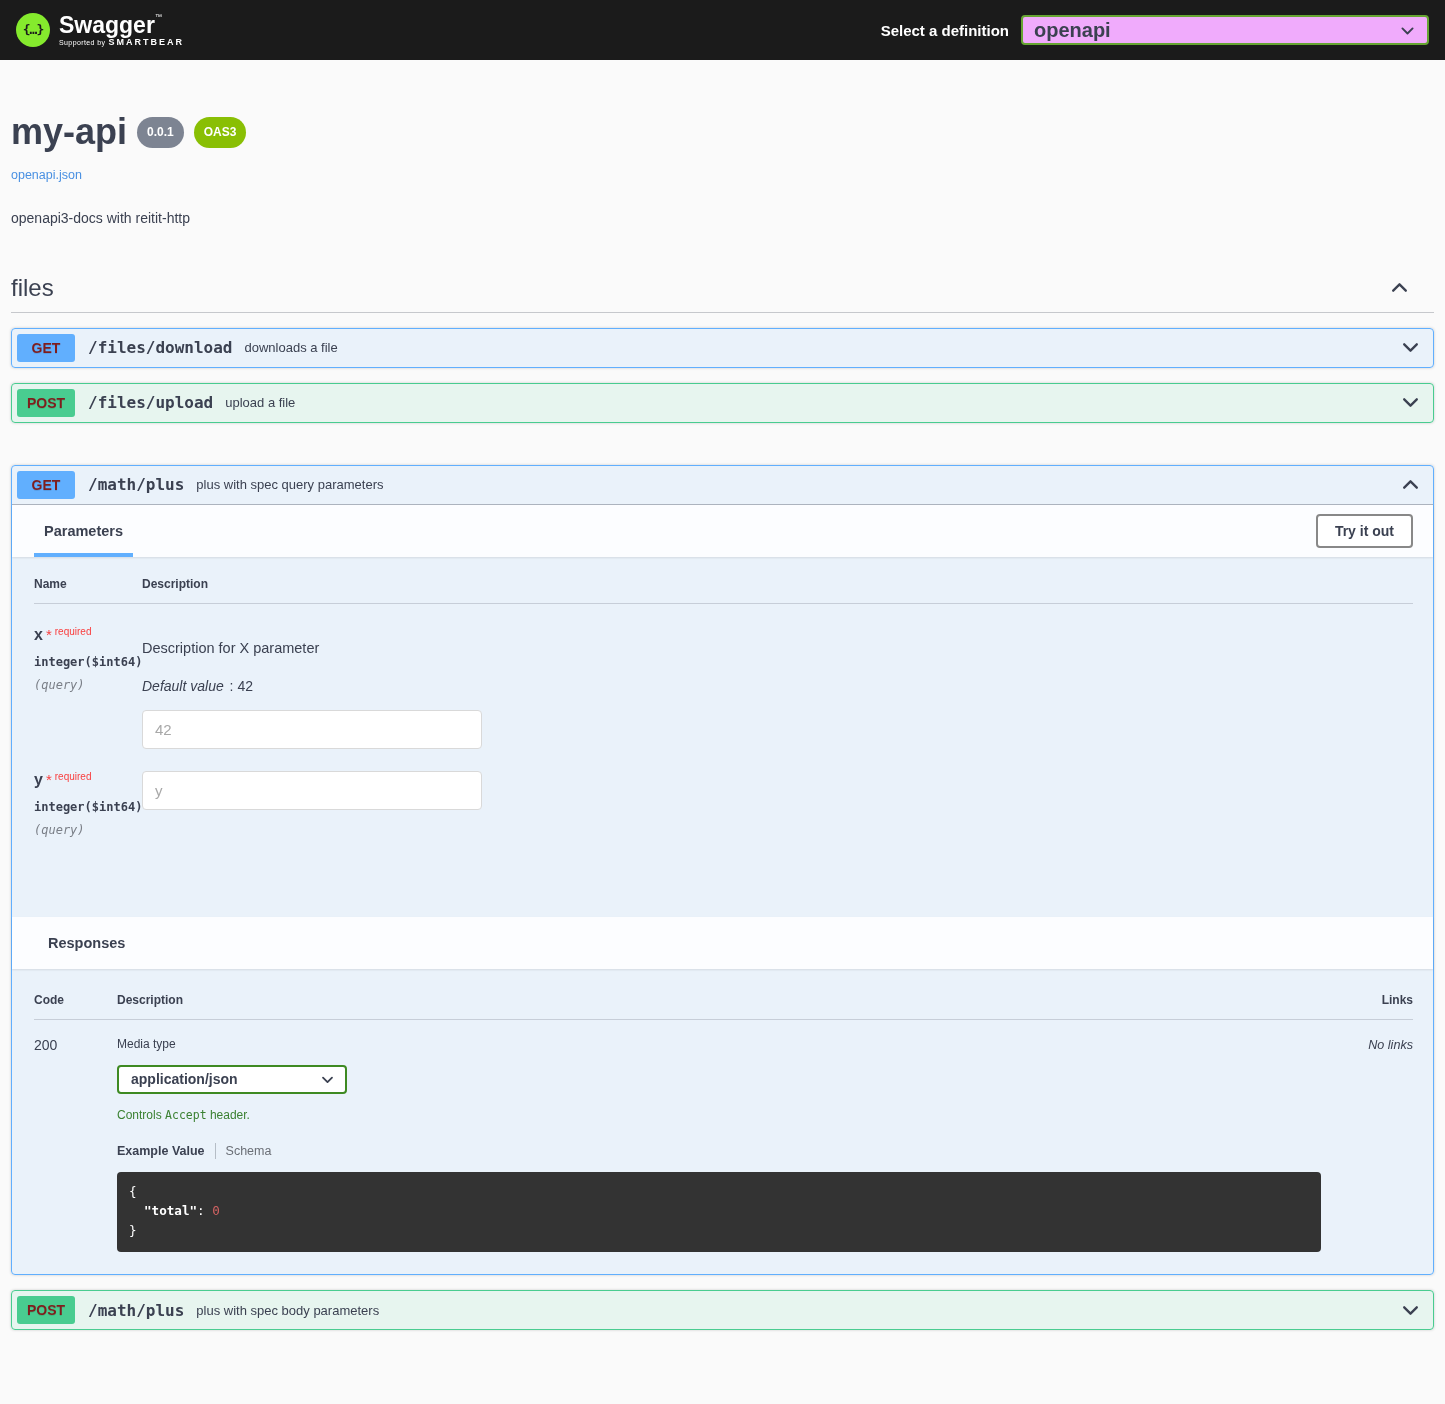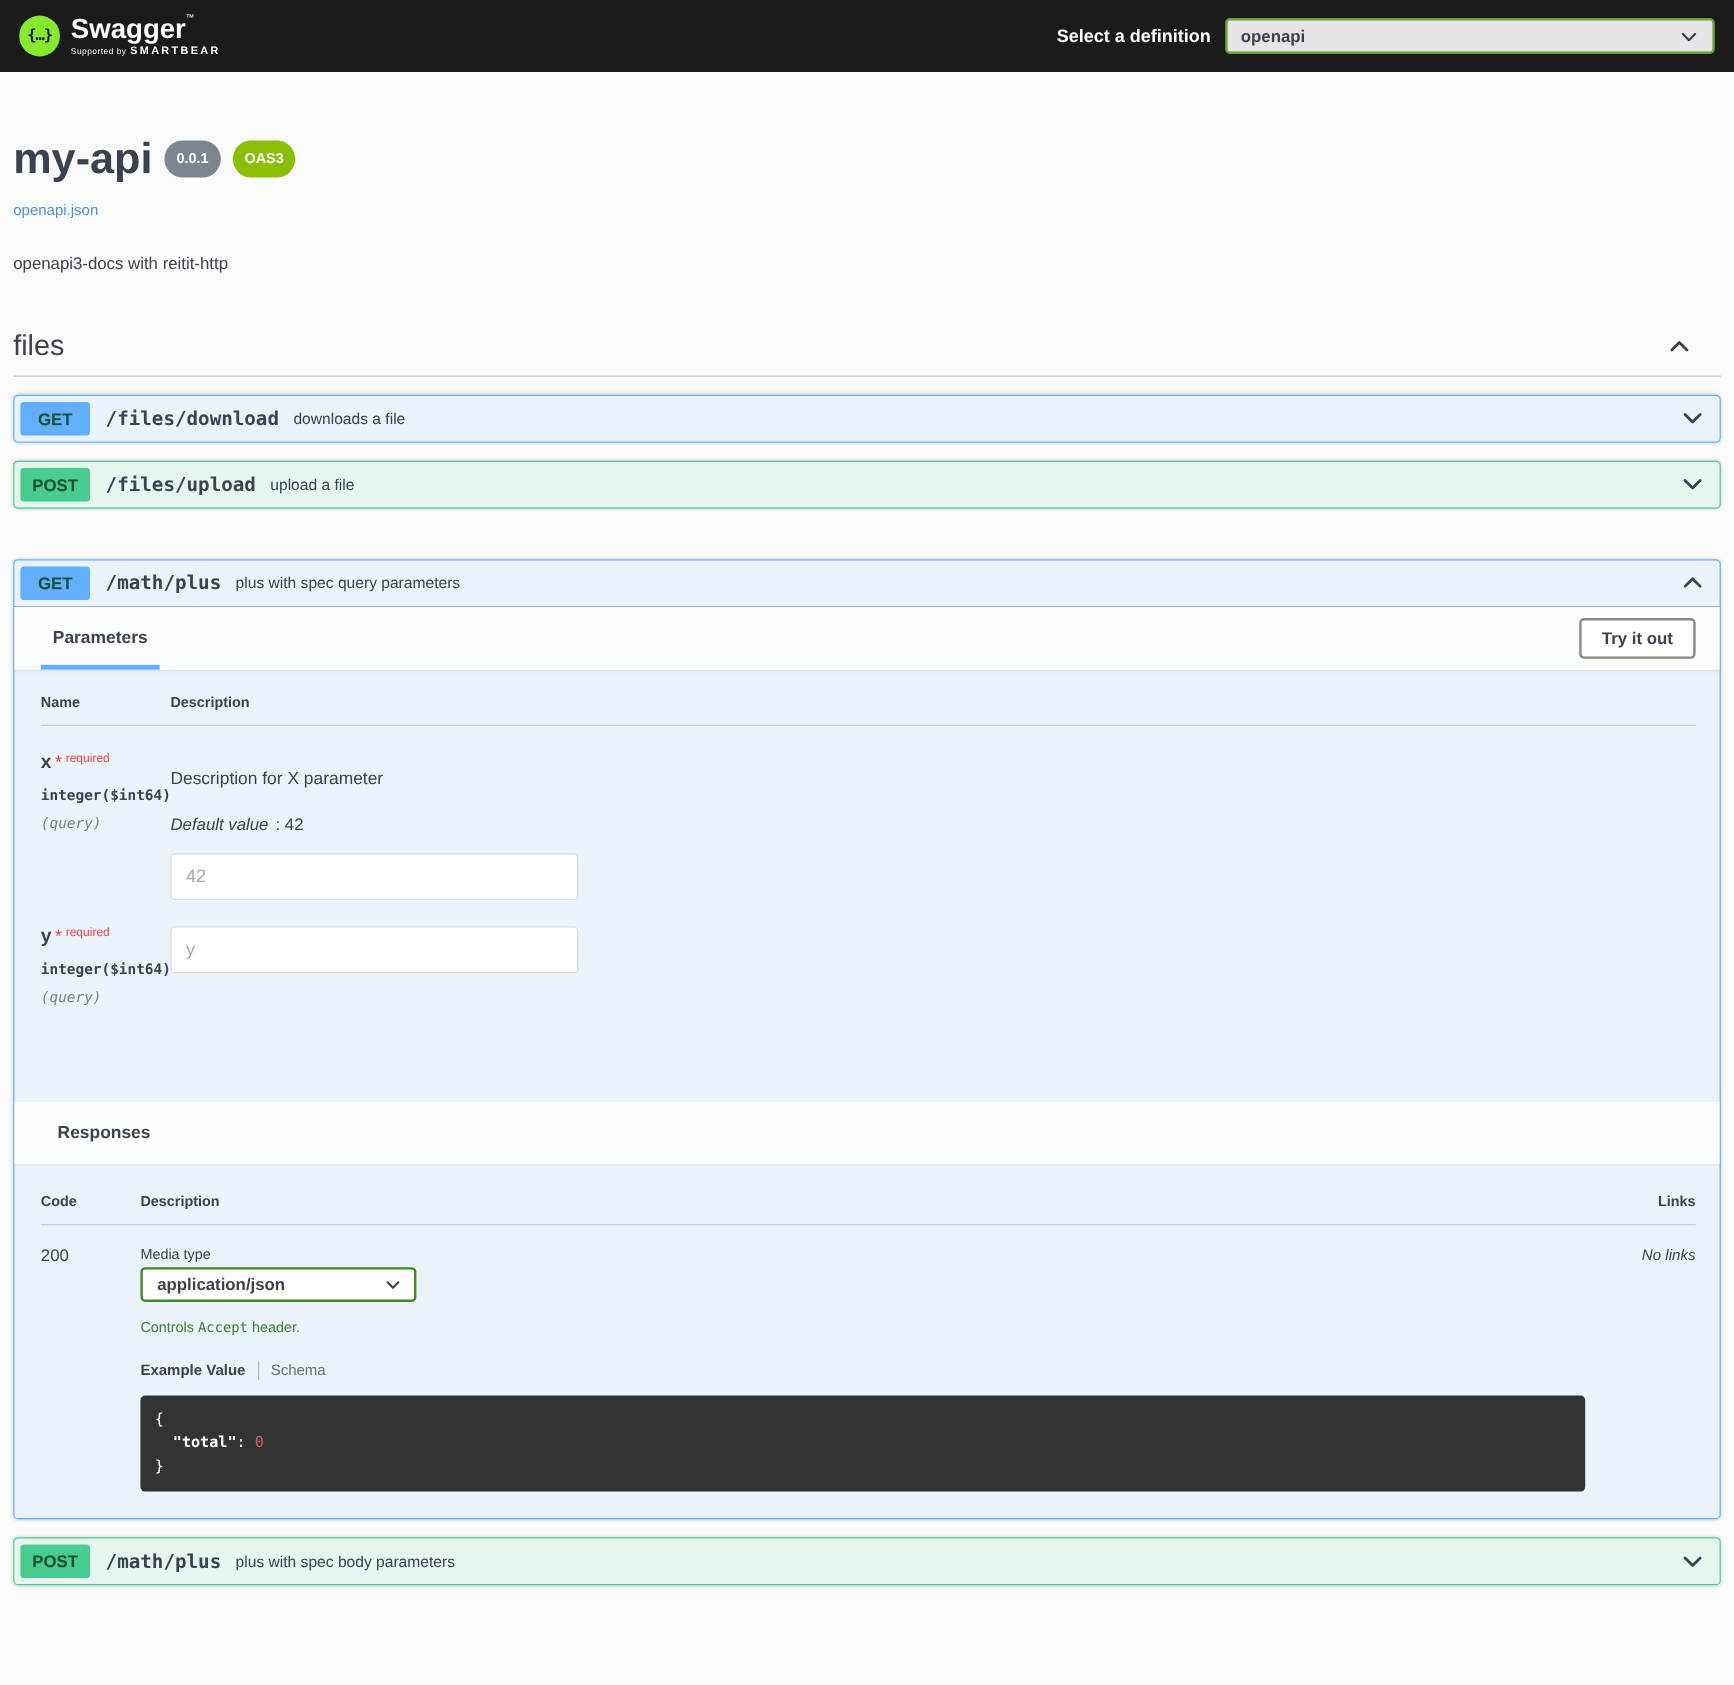--- a/index.html
+++ b/index.html
@@ -17,22 +17,22 @@
   .logo{display:flex;align-items:center;gap:9px;cursor:pointer}
   .logo-circle{width:34px;height:34px;border-radius:50%;background:var(--c-logo);display:flex;align-items:center;justify-content:center}
   .logo-glyph{font-family:"DejaVu Sans Mono",monospace;font-weight:bold;font-size:13px;color:#1b1b1b;letter-spacing:-1px}
   .logo-texts{display:flex;flex-direction:column;line-height:1.05}
   .logo-title{color:#fff;font-size:23px;font-weight:bold}
   .logo-tm{color:#fff;font-size:7px;vertical-align:top}
   .logo-sub{color:#fff;font-size:7px;letter-spacing:.4px;margin-top:1px}
   .logo-sub b{font-size:9px;letter-spacing:2px;margin-left:3px}
   .topbar-right{margin-left:auto;display:flex;align-items:center;gap:12px}
   .def-label{color:#ffffff;font-weight:bold;font-size:15px}
-  .def-select{width:408px;height:30px;background:#e5e5e5;border:2px solid var(--c-selborder);border-radius:4px;
-    display:flex;align-items:center;justify-content:space-between;padding:0 11px;font-weight:bold;font-size:14px;color:var(--c-text);cursor:pointer}
+  .def-select{width:408px;height:30px;background:#f0abfc;border:2px solid var(--c-selborder);border-radius:4px;
+    display:flex;align-items:center;justify-content:space-between;padding:0 11px;font-weight:bold;font-size:20px;color:var(--c-text);cursor:pointer}
 
   
   .page{padding:0 11px 26px}
   .info{padding-top:50px}
   .api-title{font-size:36px;font-weight:bold;margin:0;line-height:1.2}
   .badge{display:inline-block;color:#fff;font-size:12px;font-weight:bold;padding:7px 10px;border-radius:57px;margin-left:10px;transform:translateY(-8px);line-height:1.4}
   .badge.version{background:var(--c-vbadge)}
   .badge.oas{background:var(--c-oas)}
   .spec-link{display:inline-block;margin-top:12px;color:var(--c-link);font-size:12.5px;text-decoration:none;cursor:pointer}
   .api-desc{margin-top:27px;font-size:14px}
@@ -41,21 +41,21 @@
   .tag-section{margin-top:42px}
   .tag-header{display:flex;align-items:center;justify-content:space-between;padding:6px 24px 10px 0;border-bottom:1px solid rgba(59,65,81,.27);cursor:pointer}
   .tag-title{font-size:24px;font-weight:normal;margin:0}
   .chev{display:block}
 
   
   .opblock{border-radius:4px;margin-top:15px;box-shadow:0 0 3px rgba(0,0,0,.19)}
   .opblock.get{background:rgba(97,175,254,.1);border:1px solid var(--c-get)}
   .opblock.post{background:rgba(73,204,144,.1);border:1px solid var(--c-post)}
   .op-summary{display:flex;align-items:center;padding:5px 12px 5px 5px;cursor:pointer}
-  .method{font-weight:bold;font-size:14px;color:#14532d;border-radius:3px;padding:6px 0;min-width:58px;text-align:center;text-shadow:0 1px 0 rgba(0,0,0,.1)}
+  .method{font-weight:bold;font-size:14px;color:#7f1d1d;border-radius:3px;padding:6px 0;min-width:58px;text-align:center;text-shadow:0 1px 0 rgba(0,0,0,.1)}
   .method.get{background:var(--c-get)}
   .method.post{background:var(--c-post)}
   .op-path{font-family:"DejaVu Sans Mono",monospace;font-size:16px;font-weight:bold;margin-left:13px;letter-spacing:0;color:var(--c-text);text-decoration:none}
   .op-desc{font-size:13px;margin-left:12px}
   .op-chev{margin-left:auto}
 
   
   .opblock.is-open .op-summary{border-bottom:1px solid rgba(59,65,81,.35)}
   .op-section-header{background:rgba(255,255,255,.85);box-shadow:0 1px 2px rgba(0,0,0,.1);display:flex;align-items:center;justify-content:space-between;padding:0 20px;min-height:52px}
   .param-tab{font-size:14.5px;font-weight:bold;position:relative;align-self:stretch;display:flex;align-items:center;padding:0 10px;margin-left:2px}
@@ -81,21 +81,21 @@
   .p-input.top{margin-top:0}
 
   .resp-header{background:rgba(255,255,255,.85);box-shadow:0 1px 2px rgba(0,0,0,.1);padding:18px 36px;font-size:14.5px;font-weight:bold}
   .resp-wrap{padding:24px 20px 22px 22px}
   .r-code{width:83px}
   .r-desc{flex:1;padding-right:20px}
   .r-links{width:72px;text-align:right}
   .resp-row{display:flex;align-items:flex-start;padding-top:17px}
   .code-val{font-size:14px}
   .media-label{font-size:12px}
-  .media-select{margin-top:4px;width:230px;height:29px;border:2px solid var(--c-mediagreen);border-radius:4px;background:#fff;display:flex;align-items:center;justify-content:space-between;padding:0 10px 0 12px;font-weight:bold;font-size:14px;cursor:pointer}
+  .media-select{margin-top:14px;width:230px;height:29px;border:2px solid var(--c-mediagreen);border-radius:4px;background:#fff;display:flex;align-items:center;justify-content:space-between;padding:0 10px 0 12px;font-weight:bold;font-size:14px;cursor:pointer}
   .accept-note{margin-top:14px;font-size:12px;color:#3b8132}
   .accept-note .mono{font-size:11.5px}
   .ex-tabs{margin-top:21px;display:flex;align-items:center;gap:10px;font-size:12.5px}
   .ex-active{font-weight:bold;color:var(--c-text);cursor:pointer}
   .tab-sep{width:1px;height:16px;background:rgba(59,65,81,.3)}
   .ex-schema{color:#6b6f76;cursor:pointer}
   .codeblock{margin-top:13px;background:#333;border-radius:4px;padding:10px 12px 12px;font-family:"DejaVu Sans Mono",monospace;font-size:12.6px;line-height:1.55;color:#fff}
   .codeblock .key{font-weight:bold}
   .codeblock .num{color:var(--c-num)}
   .code-indent{padding-left:15px}

